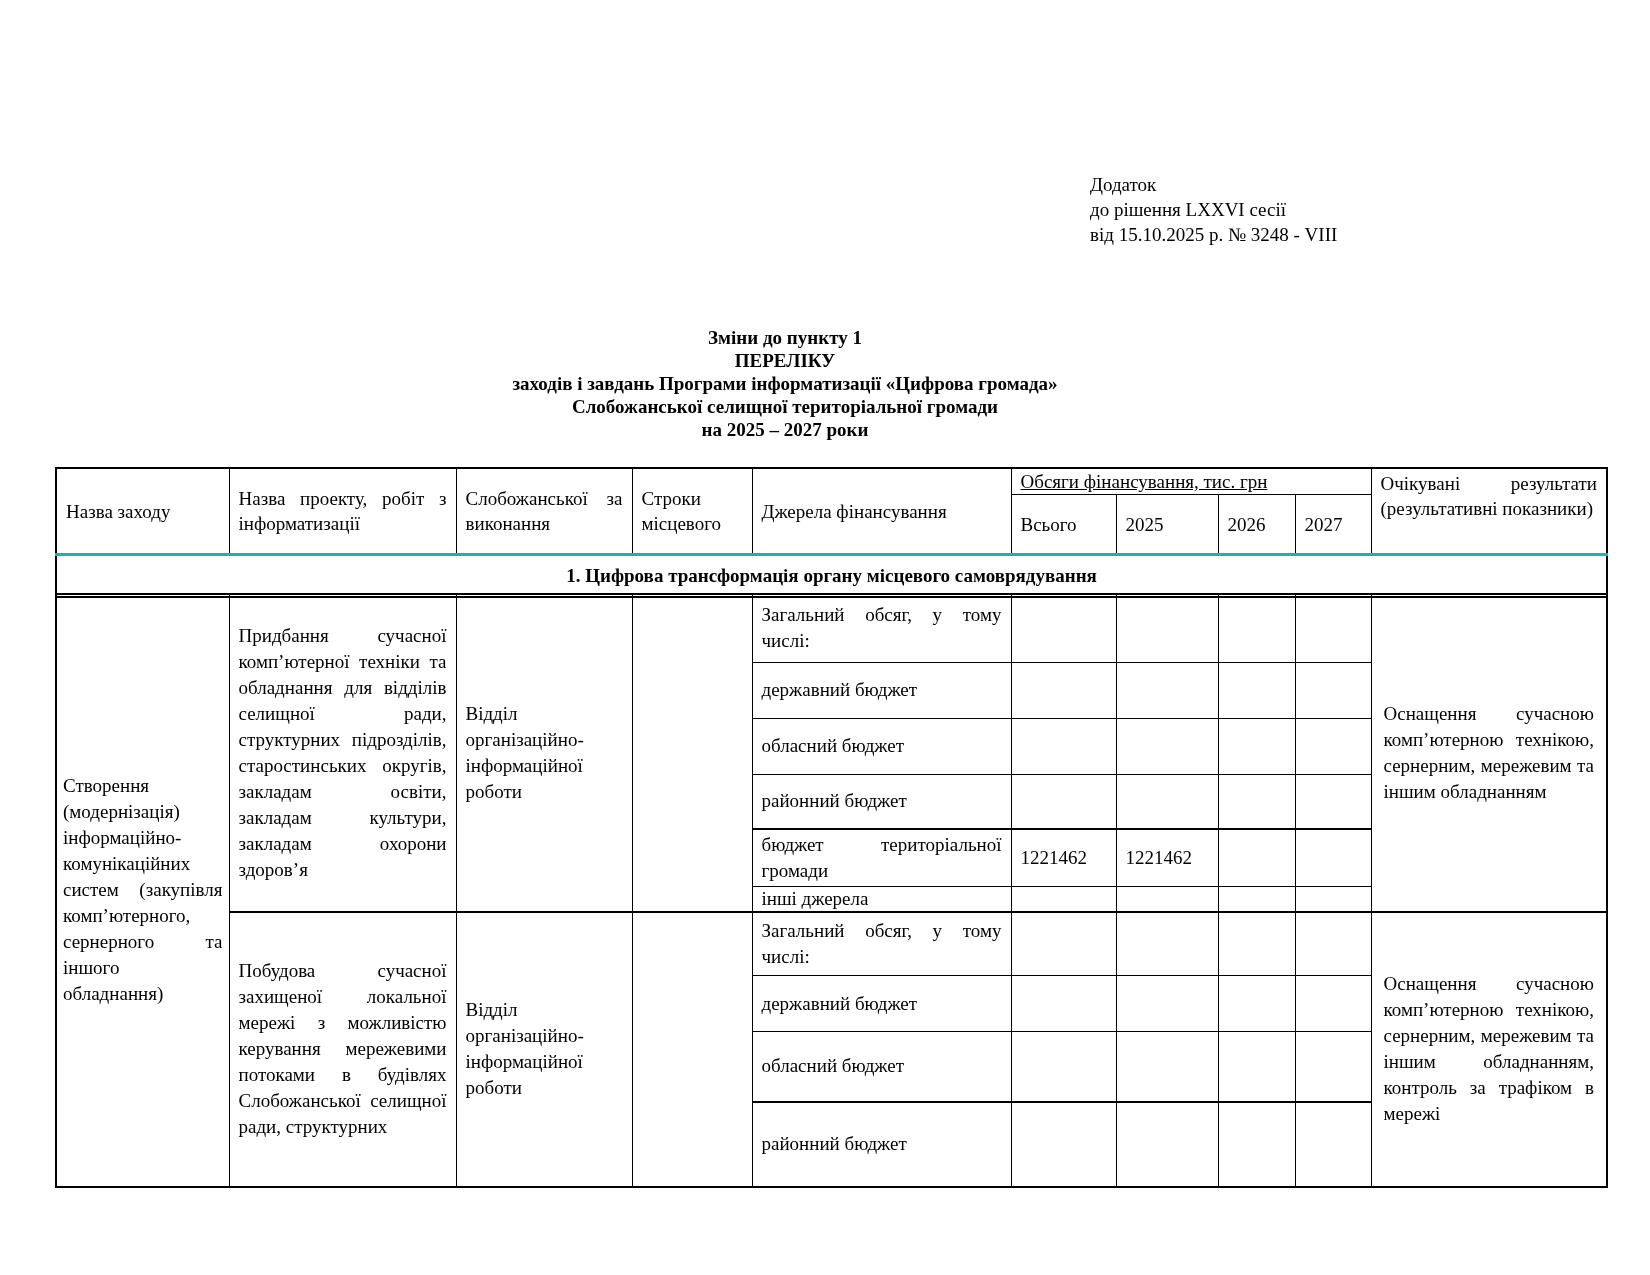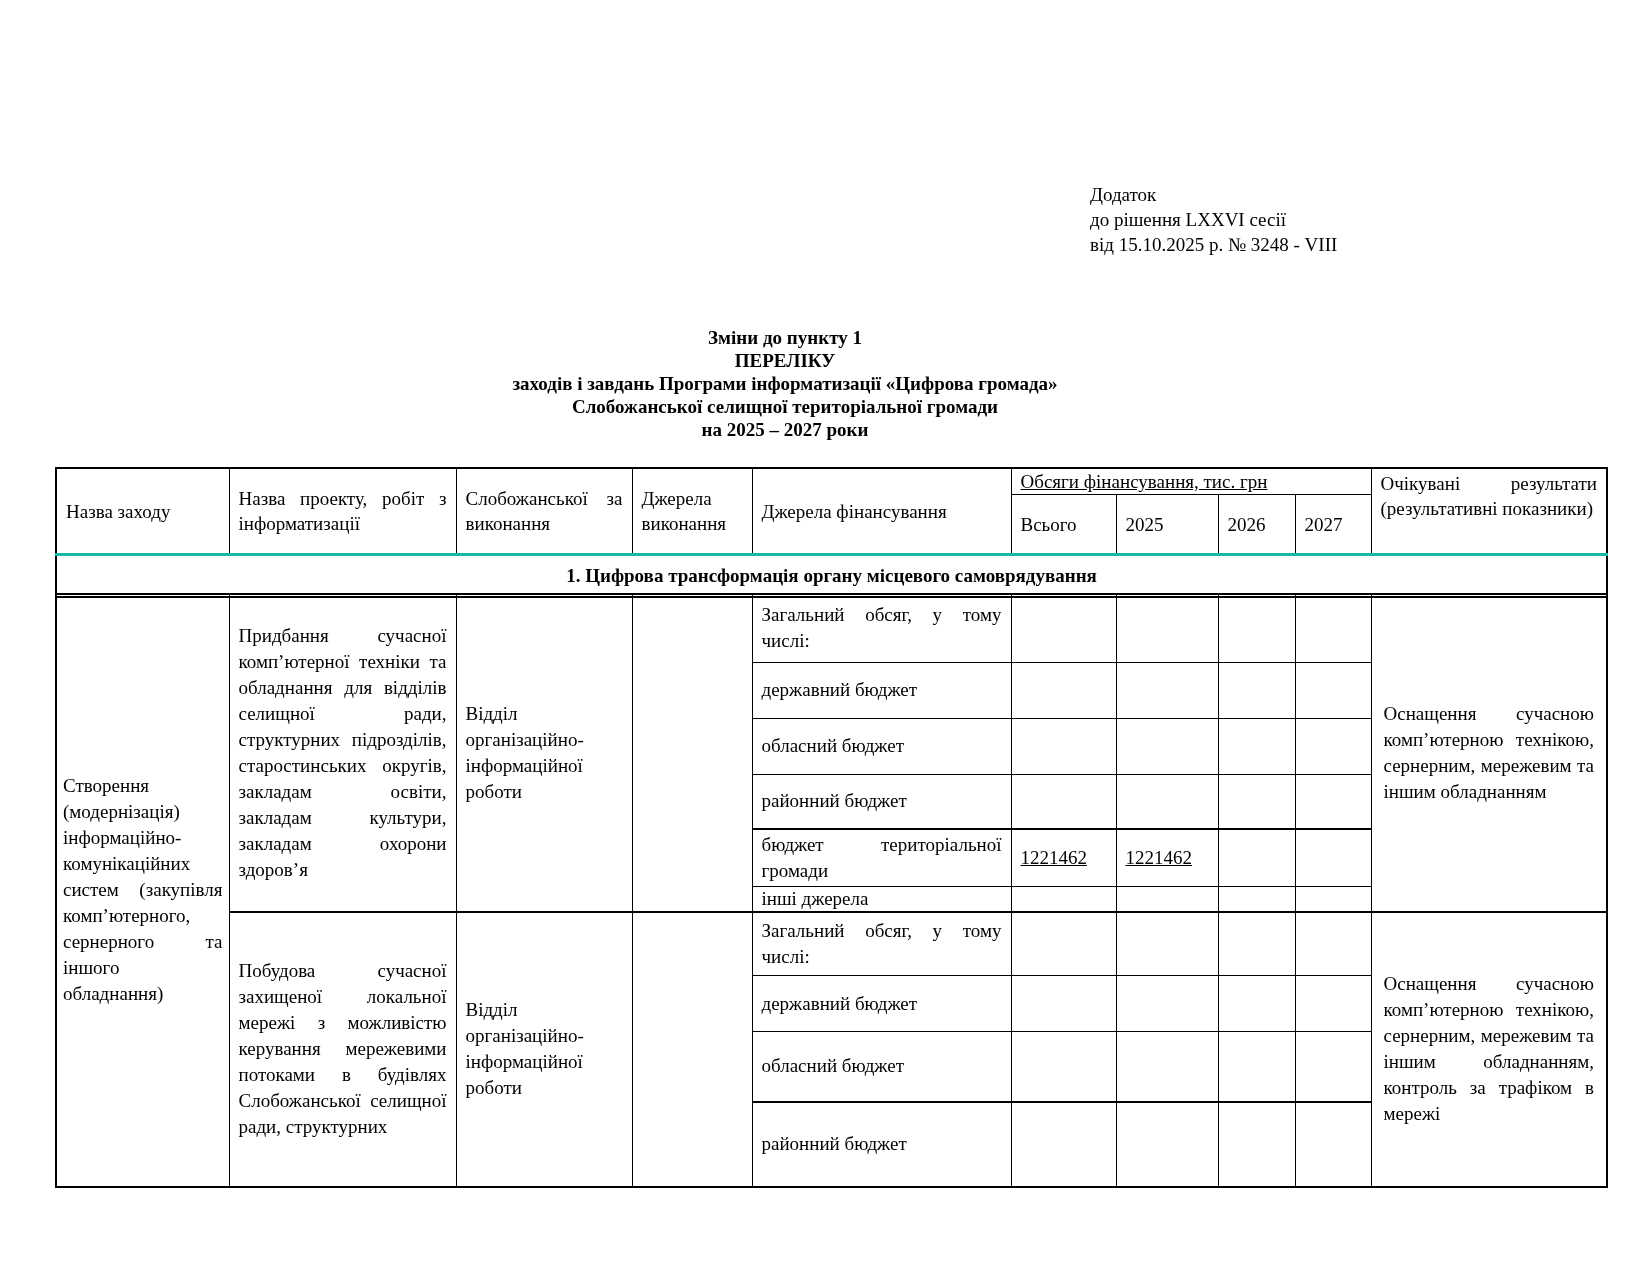--- a/index.html
+++ b/index.html
@@ -13,21 +13,21 @@
     height: 1275px;
     background: #ffffff;
     color: #000000;
     font-family: "Liberation Serif", "DejaVu Serif", serif;
     font-size: 19px;
     overflow: hidden;
   }
   .annex {
     position: absolute;
     left: 1090px;
-    top: 182px;
+    top: 172px;
     line-height: 25px;
     white-space: nowrap;
   }
   .doc-title {
     position: absolute;
     left: 0;
     top: 326px;
     width: 1570px;
     text-align: center;
     font-weight: bold;
@@ -55,21 +55,21 @@
   .h-group { height: 24px; padding: 0 9px; text-decoration: underline; }
   .h-sub { height: 54px; }
   .v-top { vertical-align: top; }
   .section-row td {
     border-top: 3px solid #14b8a6;
     font-weight: bold;
     text-align: center;
     height: 36px;
     padding: 2px 4px;
   }
-  .c-val { text-align: left; text-decoration: underline; }
+  .c-val { text-align: left; }
   .bt2 { border-top: 2px solid #000000; }
   .c-measure { padding: 2px 6px; }
   .c-results { padding: 2px 12px; }
 </style>
 </head>
 <body>
 
 <div class="page">
 
   <div class="annex">
@@ -98,21 +98,21 @@
         <col style="width:102px">
           <col style="width:77px">
           <col style="width:76px">
         <col style="width:236px">
       </colgroup>
       <thead>
         <tr>
           <th rowspan="2">Назва заходу</th>
           <th rowspan="2">Назва проекту, робіт з інформатизації</th>
           <th rowspan="2">Слобожанської за виконання</th>
-          <th rowspan="2">Джерела виконання</th>
+          <th rowspan="2">Строки місцевого</th>
           <th rowspan="2">Джерела фінансування</th>
           <th colspan="4" class="h-group" style="text-align:left">Обсяги фінансування, тис. грн</th>
           <th rowspan="2" class="v-top">Очікувані результати (результативні показники)</th>
         </tr>
         <tr>
           <th class="h-sub" style="text-align:left">Всього</th>
           <th class="h-sub" style="text-align:left">2025</th>
           <th class="h-sub" style="text-align:left">2026</th>
           <th class="h-sub" style="text-align:left">2027</th>
         </tr>

